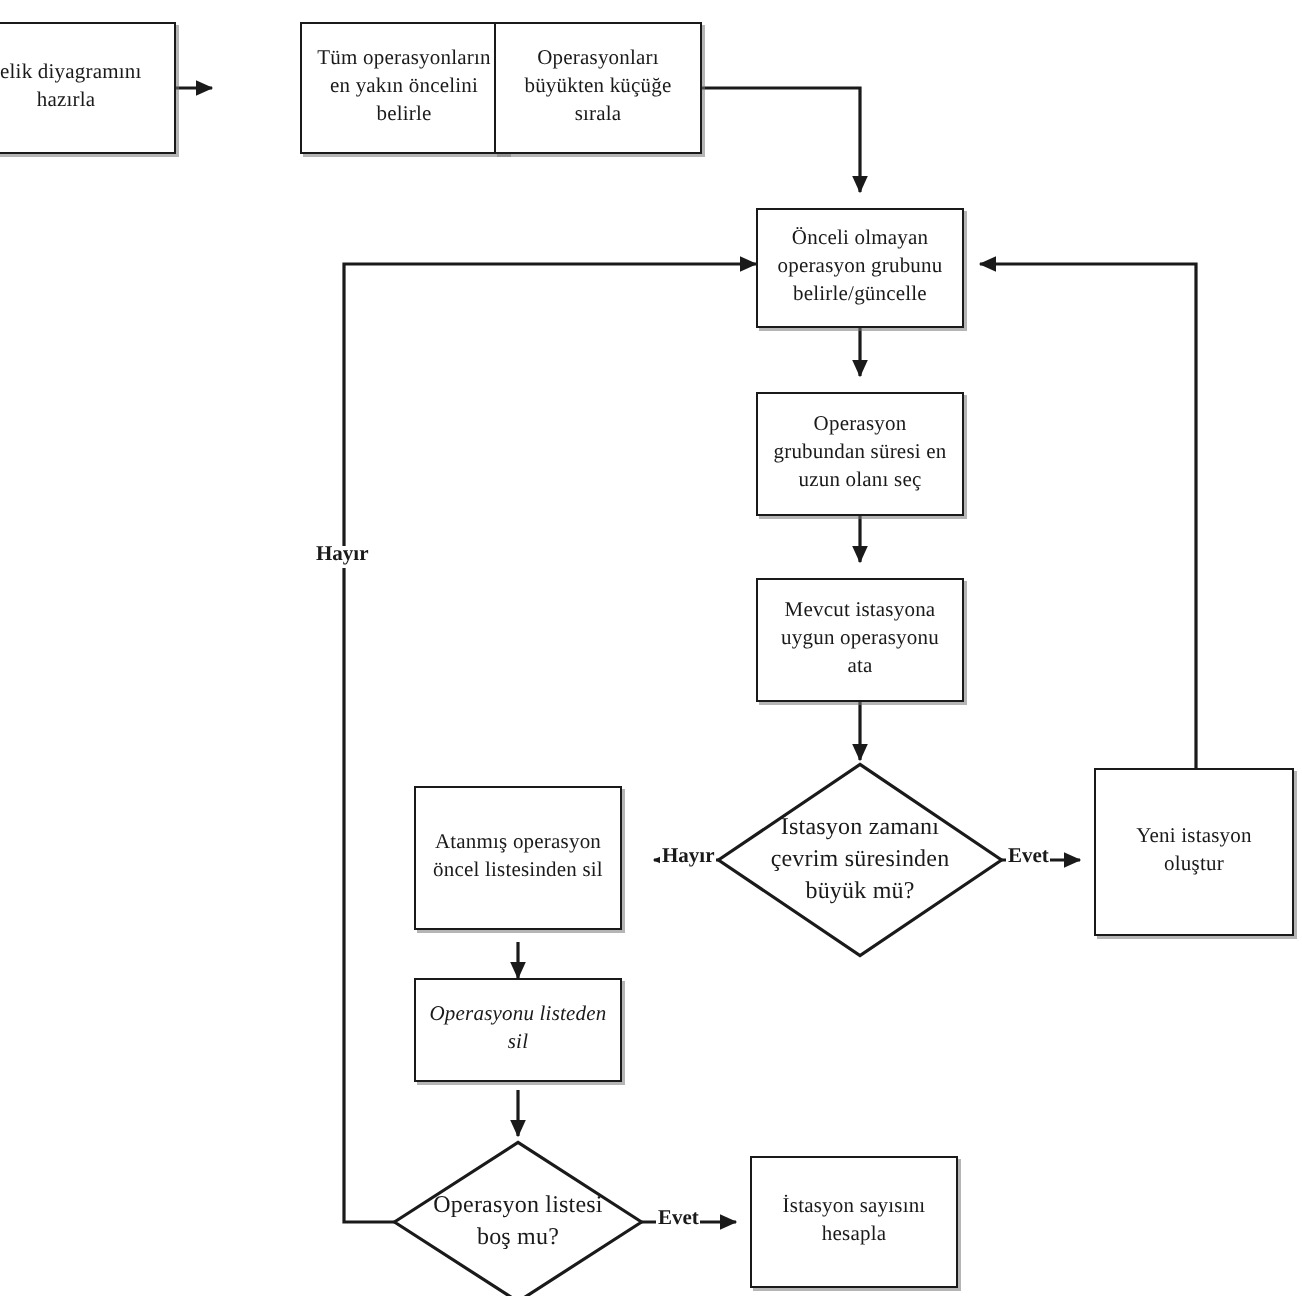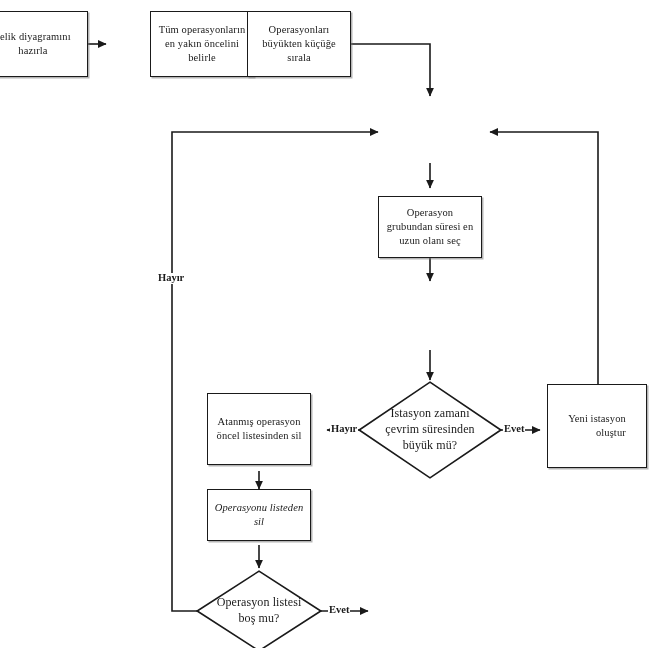--- a/index.html
+++ b/index.html
@@ -134,42 +134,56 @@
   </div>
 
   <div class="node proc" style="left:247px; top:11px; width:104px; height:66px;">
     <div class="txt">
       <span>Operasyonları</span><br>
       <span>büyükten küçüğe</span><br>
       <span>sırala</span>
     </div>
   </div>
 
+  <div class="node proc" style="left:378px; top:104px; width:104px; height:60px;">
+    <div class="txt">
+      <span>Önceli olmayan</span><br>
+      <span>operasyon grubunu</span><br>
+      <span>belirle/güncelle</span>
+    </div>
+  </div>
 
   <div class="node proc" style="left:378px; top:196px; width:104px; height:62px;">
     <div class="txt">
       <span>Operasyon</span><br>
       <span>grubundan süresi en</span><br>
       <span>uzun olanı seç</span>
     </div>
   </div>
 
+  <div class="node proc" style="left:378px; top:289px; width:104px; height:62px;">
+    <div class="txt">
+      <span>Mevcut istasyona</span><br>
+      <span>uygun operasyonu</span><br>
+      <span>ata</span>
+    </div>
+  </div>
 
   <div class="node decision" style="left:358px; top:381px; width:144px; height:98px;">
     <svg class="dia" viewBox="0 0 144 98" preserveAspectRatio="none">
       <polygon points="72,1.2 142.8,49 72,96.8 1.2,49" fill="#ffffff" stroke="#1a1a1a" stroke-width="1.6"></polygon>
     </svg>
     <div class="txt">
       <span>İstasyon zamanı</span><br>
       <span>çevrim süresinden</span><br>
       <span>büyük mü?</span>
     </div>
   </div>
 
-  <div class="node proc" style="left:547px; top:384px; width:100px; height:84px;text-align:right;">
+  <div class="node proc" style="left:547px; top:384px; width:100px; height:84px;">
     <div class="txt">
       <span>Yeni istasyon</span><br>
       <span>oluştur</span>
     </div>
   </div>
 
   <div class="node proc" style="left:207px; top:393px; width:104px; height:72px;">
     <div class="txt">
       <span>Atanmış operasyon</span><br>
       <span>öncel listesinden sil</span>
@@ -186,19 +200,25 @@
   <div class="node decision" style="left:196px; top:570px; width:126px; height:82px;">
     <svg class="dia" viewBox="0 0 126 82" preserveAspectRatio="none">
       <polygon points="63,1.2 124.8,41 63,80.8 1.2,41" fill="#ffffff" stroke="#1a1a1a" stroke-width="1.6"></polygon>
     </svg>
     <div class="txt">
       <span>Operasyon listesi</span><br>
       <span>boş mu?</span>
     </div>
   </div>
 
+  <div class="node proc" style="left:375px; top:578px; width:104px; height:66px;">
+    <div class="txt">
+      <span>İstasyon sayısını</span><br>
+      <span>hesapla</span>
+    </div>
+  </div>
 
   <div class="edge-label" style="left:503px; top:424px;">Evet</div>
   <div class="edge-label" style="left:330px; top:424px;">Hayır</div>
   <div class="edge-label" style="left:328px; top:605px;">Evet</div>
   <div class="edge-label" style="left:157px; top:273px;">Hayır</div>
 
 </div>
 
 </body></html>

